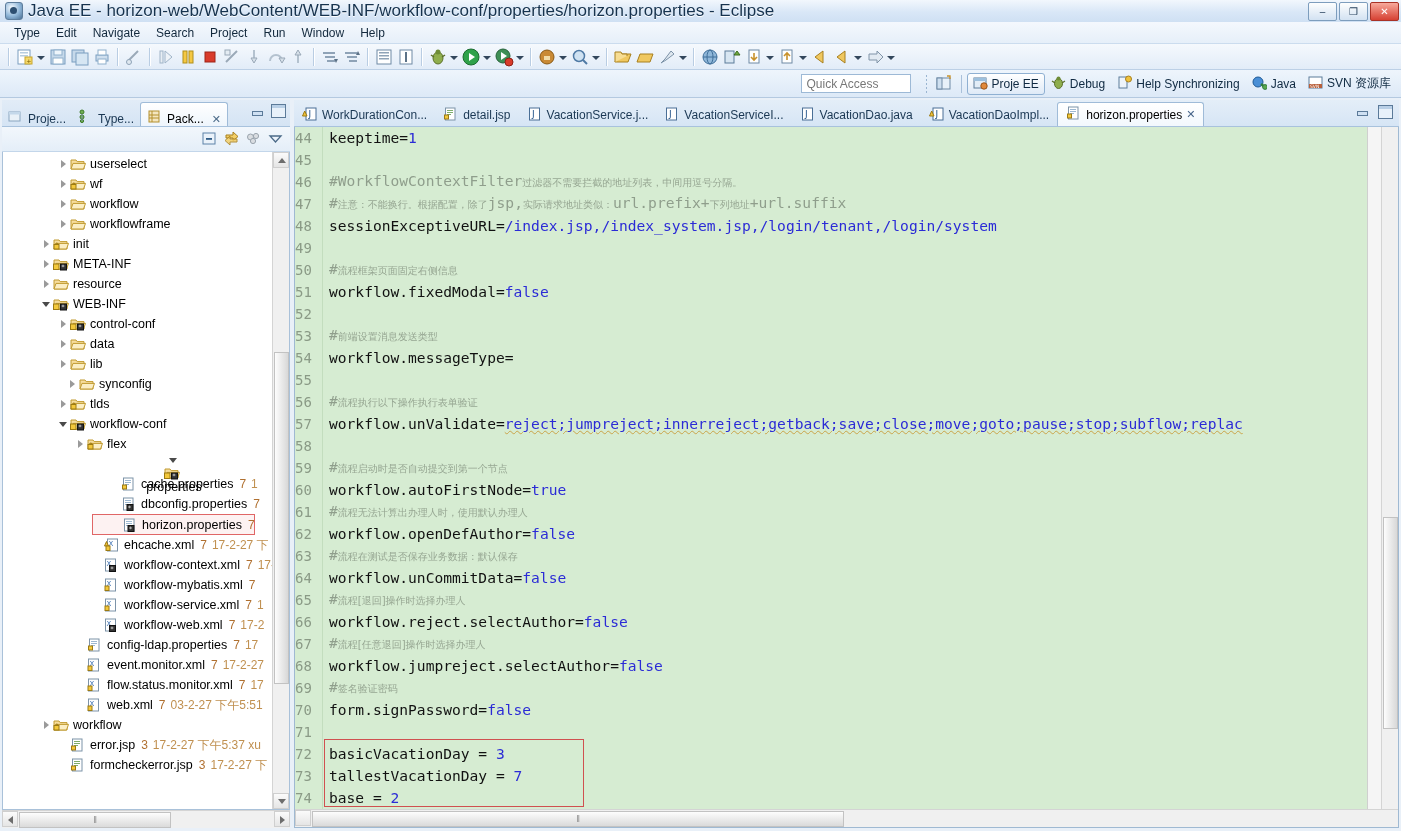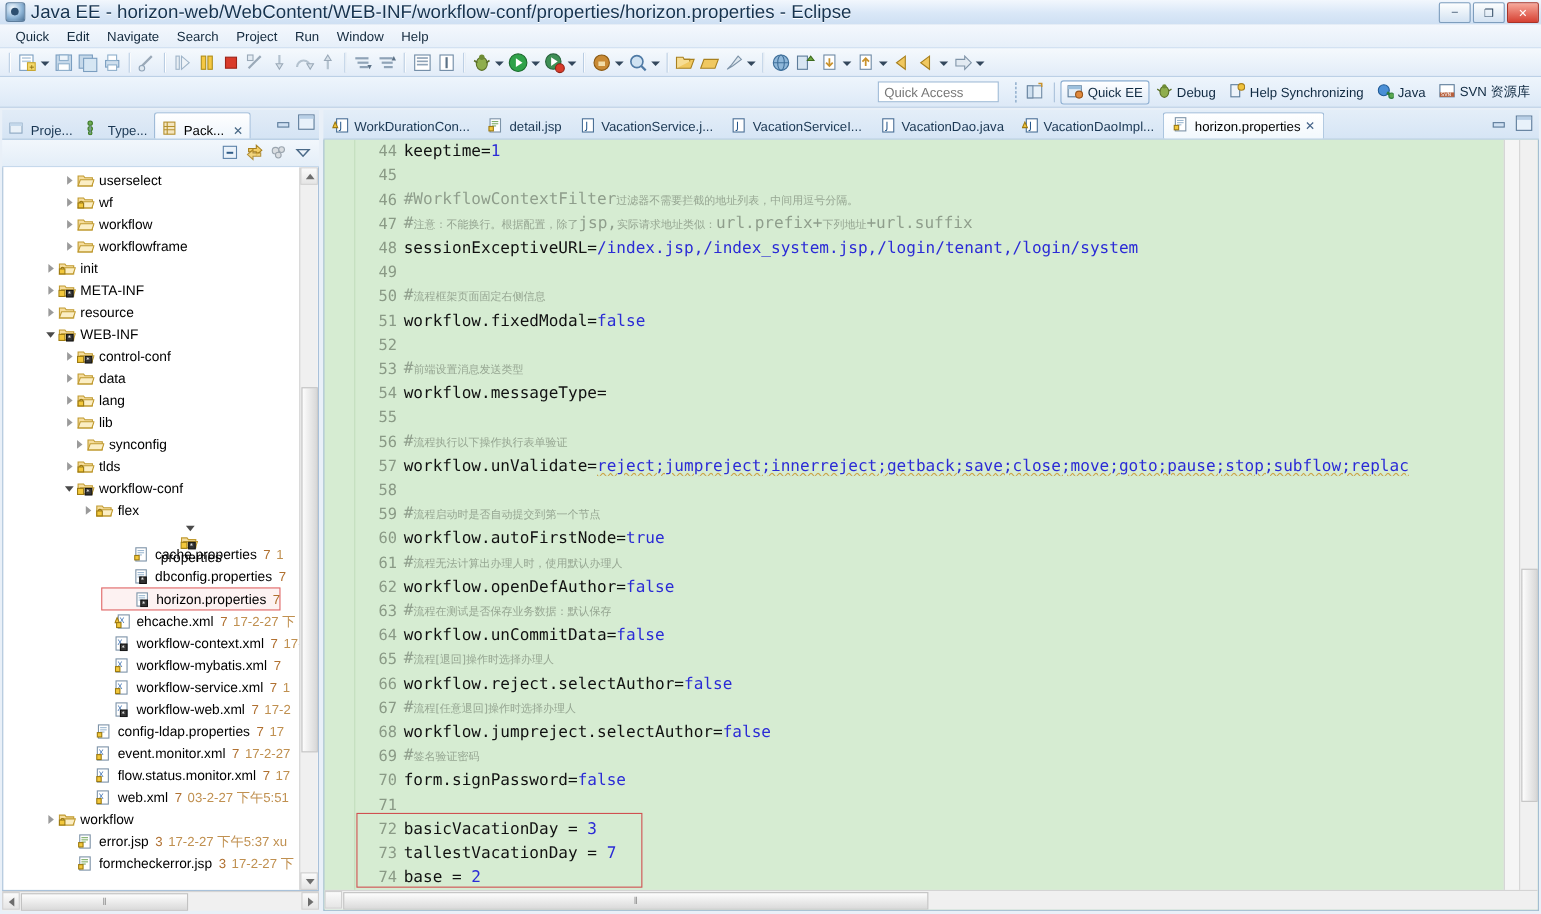--- a/index.html
+++ b/index.html
@@ -294,24 +294,23 @@
     background: #d6ecd2; border-right: 1px solid #c3ddbe;
   }
   .code {
     position: absolute; left: 0; top: 0; right: 0;
     font-family: "DejaVu Sans Mono", monospace;
     font-size: 14.6px; line-height: 22px;
     white-space: pre;
   }
   .ln-row { height: 22px; display: flex; align-items: center; }
   .lnum {
-    width: 28px; text-align: right; padding-right: 3px; flex: none;
+    width: 28px; text-align: left; padding-right: 3px; flex: none;
     color: #8a9a86; font-size: 14px;
     font-family: "DejaVu Sans Mono", monospace;
-    padding-left: 38px;
   }
   .ltext { padding-left: 3px; color: #111; }
   .c-comment { color: #8f9e8c; }
   .c-comment-cjk { color: #96a692; font-family: "DejaVu Sans", sans-serif; font-size: 10px; }
   .c-key { color: #111; }
   .c-val { color: #2b2bd6; }
   .c-val-squig {
     color: #2b2bd6;
     text-decoration: underline; text-decoration-style: wavy;
     text-decoration-color: #caa44a; text-decoration-thickness: 1px;
@@ -352,21 +351,21 @@
     <div class="tb-icon"></div>
     <div class="tb-text">Java EE - horizon-web/WebContent/WEB-INF/workflow-conf/properties/horizon.properties - Eclipse</div>
     <div class="win-btns">
       <div class="win-btn">–</div>
       <div class="win-btn">❐</div>
       <div class="win-btn close">✕</div>
     </div>
   </div>
 
   <div class="menubar">
-    <div class="menu-item">Quick</div>
+    <div class="menu-item">Type</div>
     <div class="menu-item">Edit</div>
     <div class="menu-item">Navigate</div>
     <div class="menu-item">Search</div>
     <div class="menu-item">Project</div>
     <div class="menu-item">Run</div>
     <div class="menu-item">Window</div>
     <div class="menu-item">Help</div>
   </div>
 
   <div class="toolbar">
@@ -597,21 +596,21 @@
         </svg>
       </span>
     <div class="vline"></div>
 
     <div class="persp-btn active">
       <span><svg width="15" height="15">
             <rect x="1" y="3" width="12" height="10" fill="#e2edf7" stroke="#5d7c9a"></rect>
             <rect x="1" y="3" width="12" height="3" fill="#9dc0dd"></rect>
             <circle cx="11" cy="11" r="3.2" fill="#e0893c" stroke="#9b561b"></circle>
           </svg></span>
-      <span>Quick EE</span>
+      <span>Proje EE</span>
     </div>
 
     <div class="persp-btn">
       <span><svg width="15" height="15">
             <ellipse cx="7.5" cy="8.5" rx="4" ry="5" fill="#8fae4d" stroke="#5b7029"></ellipse>
             <circle cx="7.5" cy="3.5" r="2" fill="#6e8c36"></circle>
             <path d="M1 6 L4 8 M14 6 L11 8" stroke="#5b7029" stroke-width="1.2"></path>
           </svg></span>
       <span>Debug</span>
     </div>
@@ -784,30 +783,20 @@
                 </svg></span>
               <span class="tlabel">control-conf</span>
             </div>
             <div class="trow" style="padding-left: 55px;">
               <span class="twist closed"></span>
               <span class="ficon"><svg width="16" height="14">
                   <path d="M1 12 L1 3 L6 3 L7.2 4.6 L14 4.6 L14 12 Z" fill="#f6dd9c" stroke="#c09a30"></path>
                   <path d="M1 12 L3 6.4 L15.5 6.4 L13.5 12 Z" fill="#fbeec4" stroke="#c09a30"></path>
                 </svg></span>
               <span class="tlabel">data</span>
-            </div>
-            <div class="trow" style="padding-left: 55px;">
-              <span class="twist closed"></span>
-              <span class="ficon"><svg width="16" height="14">
-                  <path d="M1 12 L1 3 L6 3 L7.2 4.6 L14 4.6 L14 12 Z" fill="#f6dd9c" stroke="#c09a30"></path>
-                  <path d="M1 12 L3 6.4 L15.5 6.4 L13.5 12 Z" fill="#fbeec4" stroke="#c09a30"></path>
-                  <rect x="1" y="7.5" width="5" height="4.5" fill="#f3c83c" stroke="#9c7a12"></rect>
-                  <path d="M2.4 7.5 A1.4 1.4 0 0 1 5.2 7.5" fill="none" stroke="#9c7a12"></path>
-                </svg></span>
-              <span class="tlabel">lang</span>
             </div>
             <div class="trow" style="padding-left: 55px;">
               <span class="twist closed"></span>
               <span class="ficon"><svg width="16" height="14">
                   <path d="M1 12 L1 3 L6 3 L7.2 4.6 L14 4.6 L14 12 Z" fill="#f6dd9c" stroke="#c09a30"></path>
                   <path d="M1 12 L3 6.4 L15.5 6.4 L13.5 12 Z" fill="#fbeec4" stroke="#c09a30"></path>
                 </svg></span>
               <span class="tlabel">lib</span>
             </div>
             <div class="trow" style="padding-left: 64px;">

